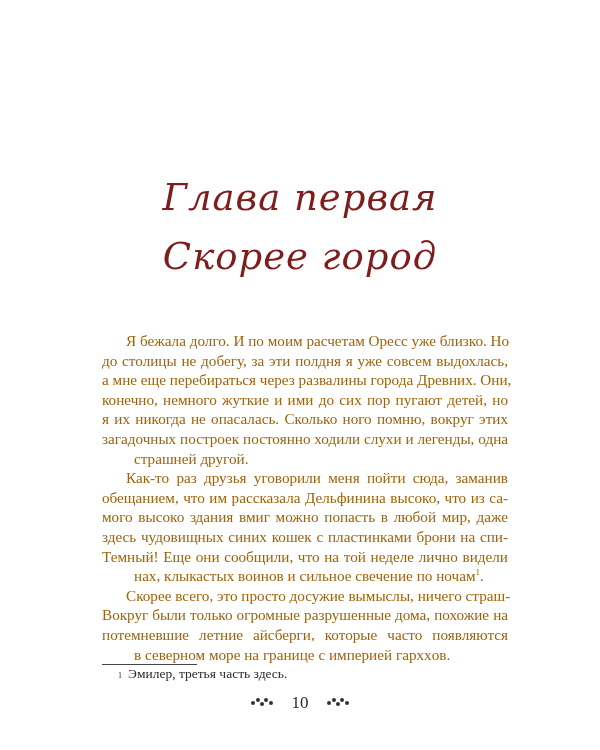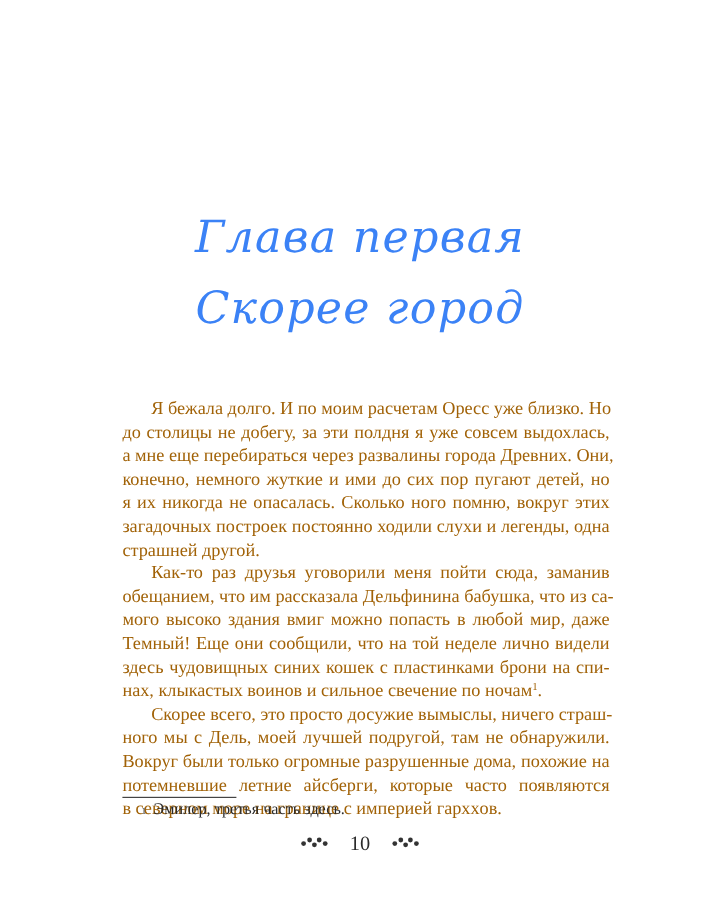--- a/index.html
+++ b/index.html
@@ -1,30 +1,30 @@
 <!DOCTYPE html>
 <html><head>
 <meta charset="utf-8">
 <style>
   html, body { margin: 0; padding: 0; background: #ffffff; }
   body { width: 600px; height: 750px; position: relative; overflow: hidden; color: #2a2a2a; }
   .page { position: absolute; inset: 0; background: #fff; }
   .chapter-heading {
     position: absolute; left: 0; width: 600px; top: 168px; text-align: center;
     font-family: "DejaVu Serif", serif; font-style: italic; font-weight: normal;
-    font-size: 37px; line-height: 59px; color: #3b82f6; letter-spacing: 1px;
+    font-size: 37px; line-height: 59px; color: #7f1d1d; letter-spacing: 1px;
   }
   .chapter-heading div { display: block; }
   .body-text {
     position: absolute; left: 102px; width: 406px; top: 331px;
     font-family: "Liberation Serif", serif; font-size: 15.2px; line-height: 19.6px;
     color: #a16207; text-align: justify;
   }
   .body-text .line { display: block; white-space: nowrap; text-align-last: justify; text-align: justify; }
-  .body-text .line.last { text-align-last: left; }
+  .body-text .line.last { text-align-last: left; margin-left: 32px; }
   .body-text .line.indent { padding-left: 24px; }
   sup.fn { font-size: 9px; vertical-align: top; line-height: 1; position: relative; top: 2px; }
   .footnote-rule { position: absolute; left: 102px; top: 664px; width: 95px; height: 0; border-top: 1px solid #444; }
   .footnote {
     position: absolute; left: 128px; top: 665px; font-family: "Liberation Serif", serif;
     font-size: 13.5px; line-height: 18px; color: #2b2b2b;
   }
   .footnote sup { font-size: 8px; vertical-align: top; position: absolute; left: -10px; top: 2px; }
   .folio {
     position: absolute; left: 0; width: 600px; top: 693px; text-align: center;
@@ -47,28 +47,27 @@
 
     <span class="line indent">Я бежала долго. И по моим расчетам Оресс уже близко. Но</span>
     <span class="line">до столицы не добегу, за эти полдня я уже совсем выдохлась,</span>
     <span class="line">а мне еще перебираться через развалины города Древних. Они,</span>
     <span class="line">конечно, немного жуткие и ими до сих пор пугают детей, но</span>
     <span class="line">я их никогда не опасалась. Сколько ного помню, вокруг этих</span>
     <span class="line">загадочных построек постоянно ходили слухи и легенды, одна</span>
     <span class="line last">страшней другой.</span>
 
     <span class="line indent">Как-то раз друзья уговорили меня пойти сюда, заманив</span>
-    <span class="line">обещанием, что им рассказала Дельфинина бабушка, что из са-</span>
+    <span class="line">обещанием, что им рассказала Дельфинина высоко, что из са-</span>
     <span class="line">мого высоко здания вмиг можно попасть в любой мир, даже</span>
+    <span class="line">здесь чудовищных синих кошек с пластинками брони на спи-</span>
     <span class="line">Темный! Еще они сообщили, что на той неделе лично видели</span>
-    <span class="line">здесь чудовищных синих кошек с пластинками брони на спи-</span>
     <span class="line last"><span>нах, клыкастых воинов и сильное свечение по ночам</span><sup class="fn">1</sup><span>.</span></span>
 
     <span class="line indent">Скорее всего, это просто досужие вымыслы, ничего страш-</span>
-    <span class="line">ного мы с Дель, моей лучшей подругой, там не обнаружили.</span>
     <span class="line">Вокруг были только огромные разрушенные дома, похожие на</span>
     <span class="line">потемневшие летние айсберги, которые часто появляются</span>
     <span class="line last">в северном море на границе с империей гархxов.</span>
   </div>
 
   <div class="footnote-rule"></div>
   <div class="footnote">
     <sup>1</sup>
     <span>Эмилер, третья часть здесь.</span>
   </div>

